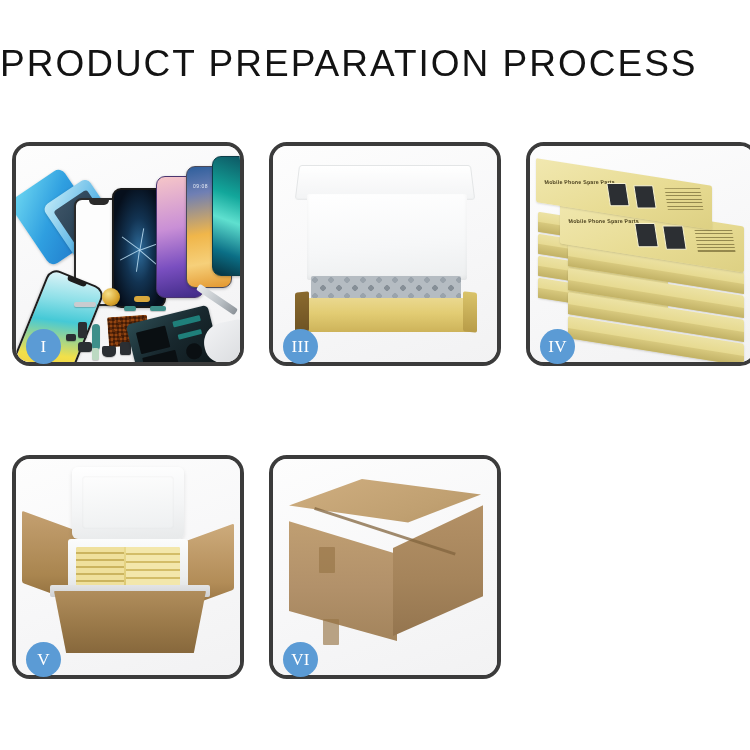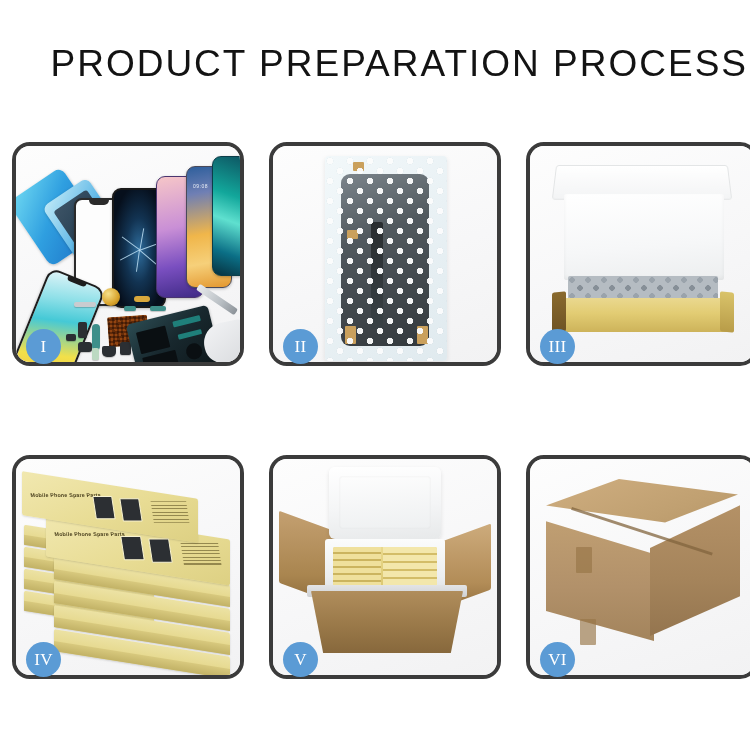--- a/index.html
+++ b/index.html
@@ -19,21 +19,21 @@
     height: 750px;
     background: #ffffff;
   }
 
   
   .header {
     position: absolute;
     left: 0;
     top: 42px;
     width: 748px;
-    text-align: right;
+    text-align: left;
   }
   .title {
     font-family: "Liberation Sans", sans-serif;
     font-size: 37px;
     font-weight: 400;
     letter-spacing: 2.0px;
     color: #131313;
     line-height: 44px;
     white-space: nowrap;
   }
@@ -469,36 +469,20 @@
             <div class="flex" style="left:48px;top:22px;width:24px;height:5px;"></div>
             <div class="chip" style="left:52px;top:34px;width:16px;height:16px;border-radius:50%;"></div>
           </div>
           <div class="tweez"></div>
           <div class="hand"></div>
         </div>
       </div>
       <div class="badge">I</div>
     </div>
 
-    <div class="panel">
-      <div class="panel-inner">
-        <div class="bw-bag">
-          <div class="bw-item">
-            <div class="strip"></div>
-          </div>
-          <div class="bw-tape" style="left:28px;top:6px;"></div>
-          <div class="bw-tape" style="left:22px;top:74px;"></div>
-          <div class="bw-tape" style="left:20px;top:170px;height:18px;"></div>
-          <div class="bw-tape" style="left:92px;top:170px;height:18px;"></div>
-          <div class="bubbles2"></div>
-          <div class="bubbles"></div>
-        </div>
-      </div>
-      <div class="badge">II</div>
-    </div>
 
     <div class="panel">
       <div class="panel-inner">
         <div class="b3-lid"></div>
         <div class="b3-foam"></div>
         <div class="b3-bubbles"></div>
         <div class="b3-tray"></div>
       </div>
       <div class="badge">III</div>
     </div>

